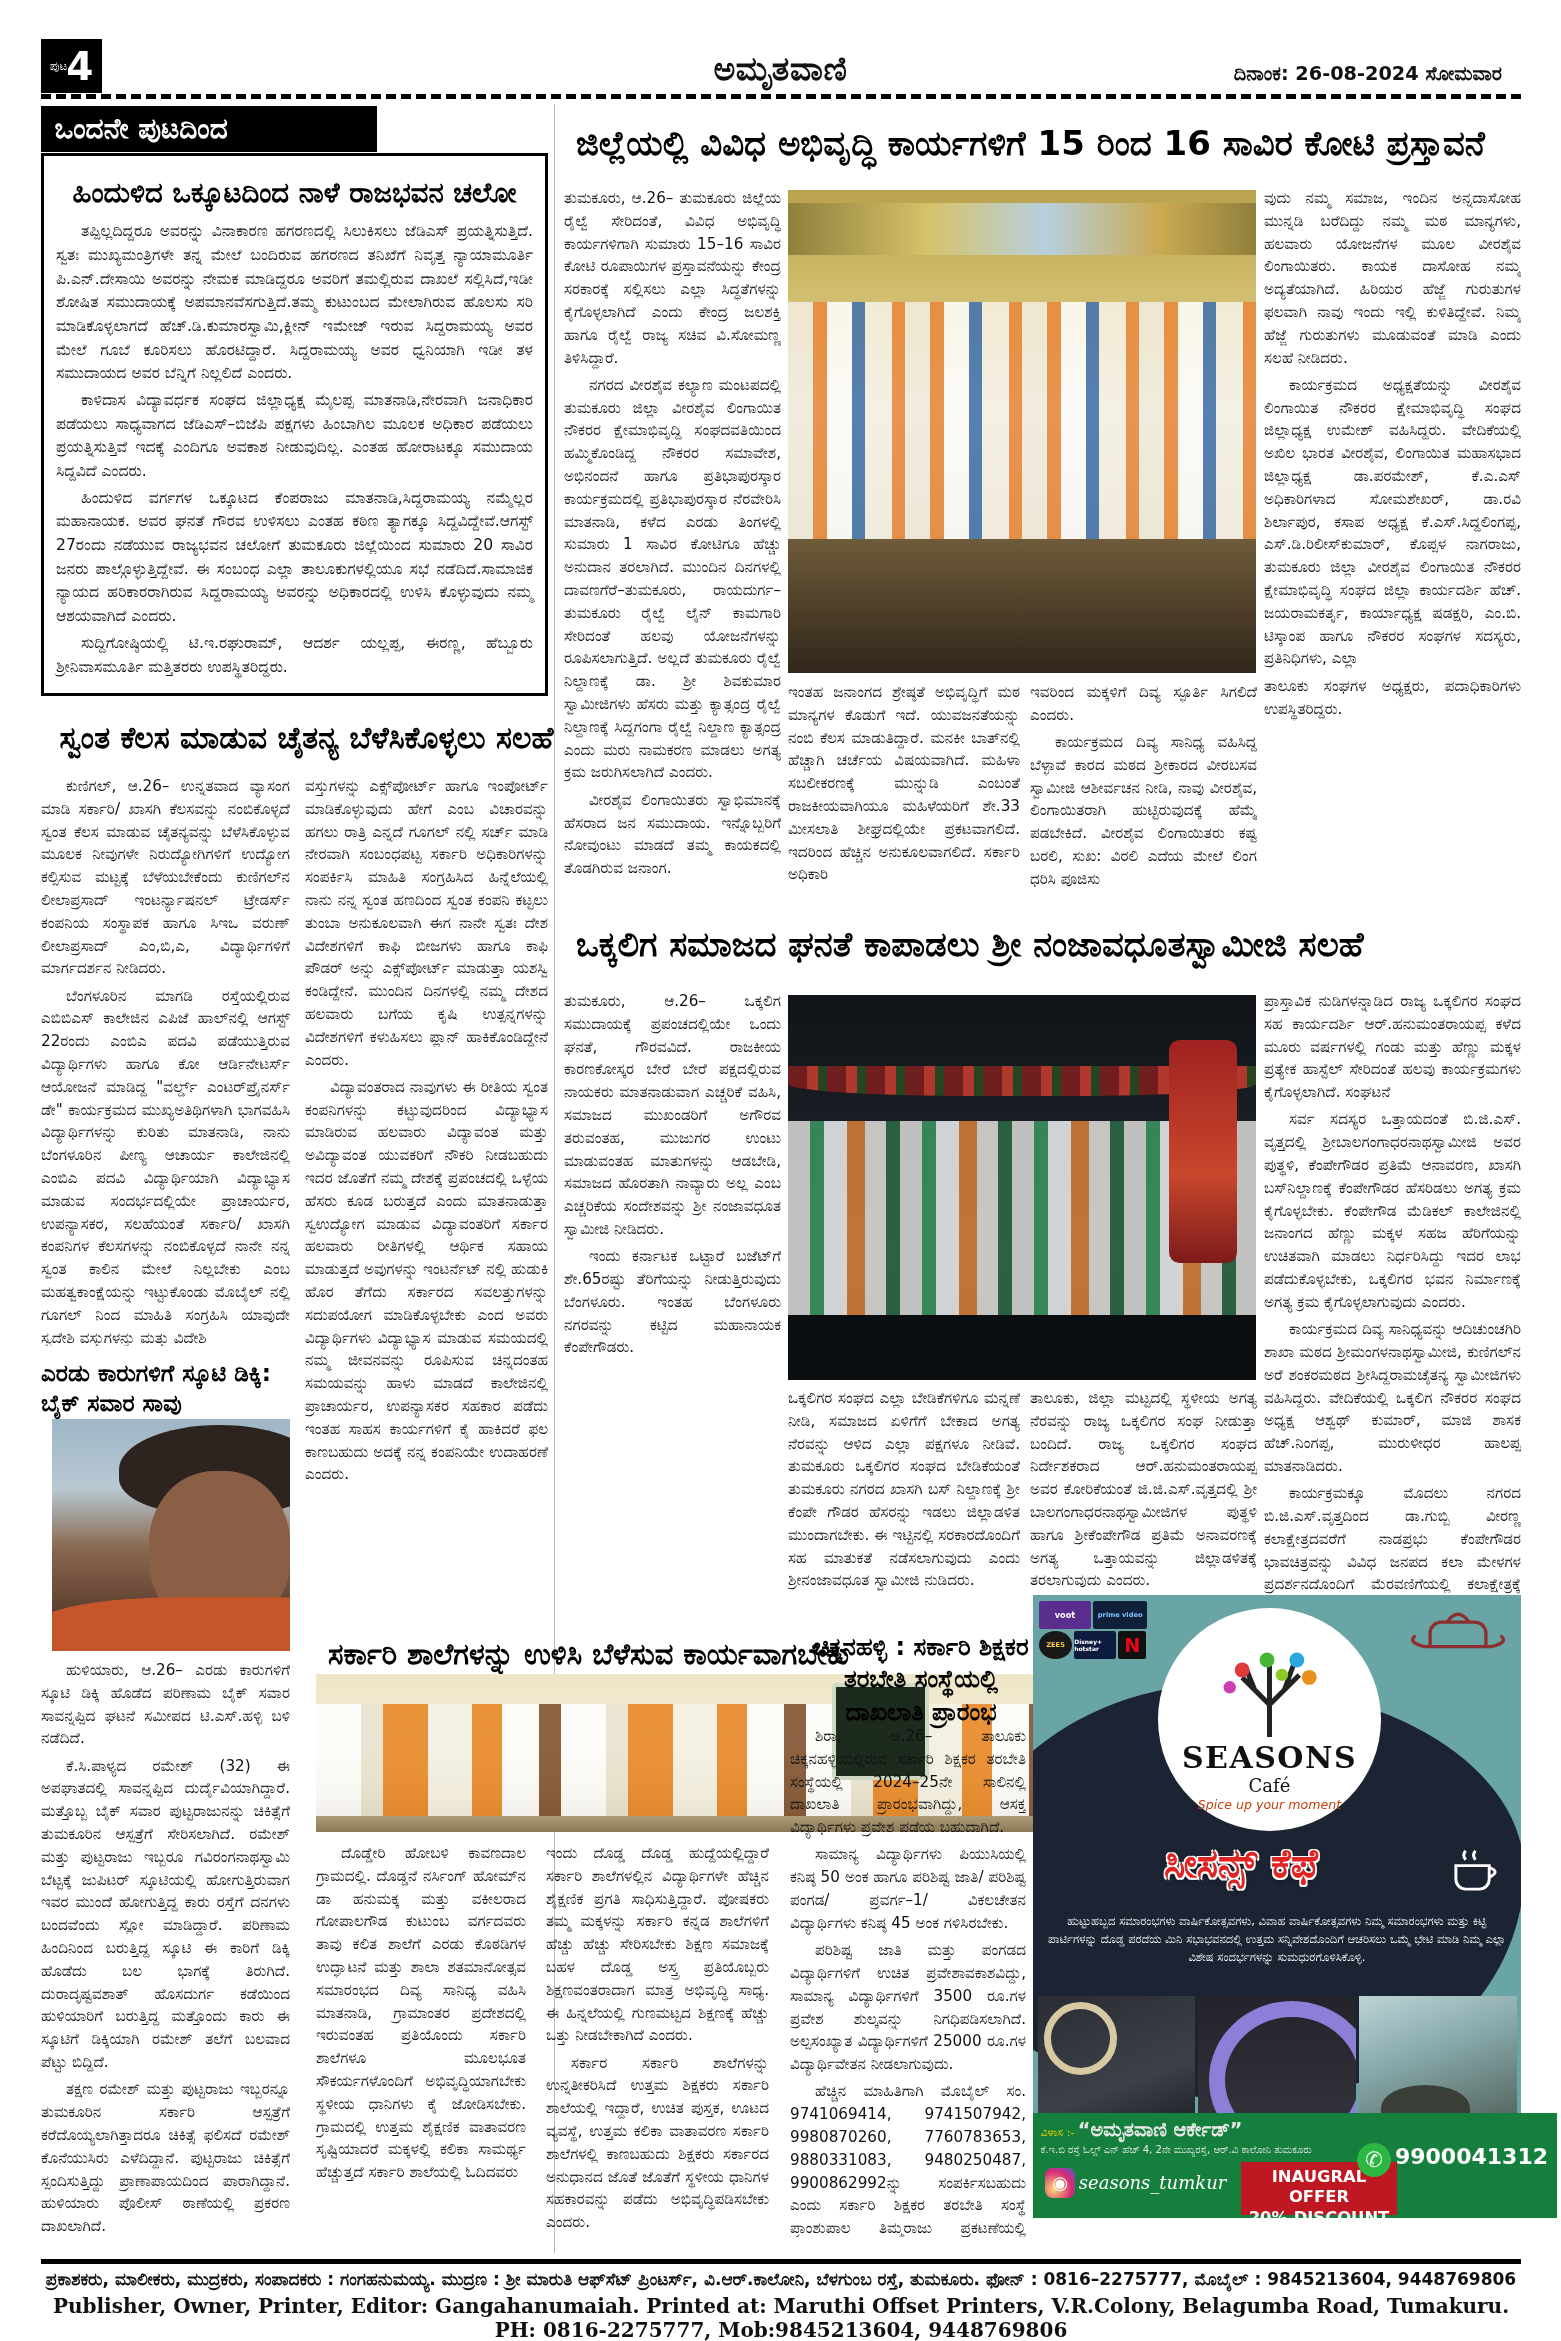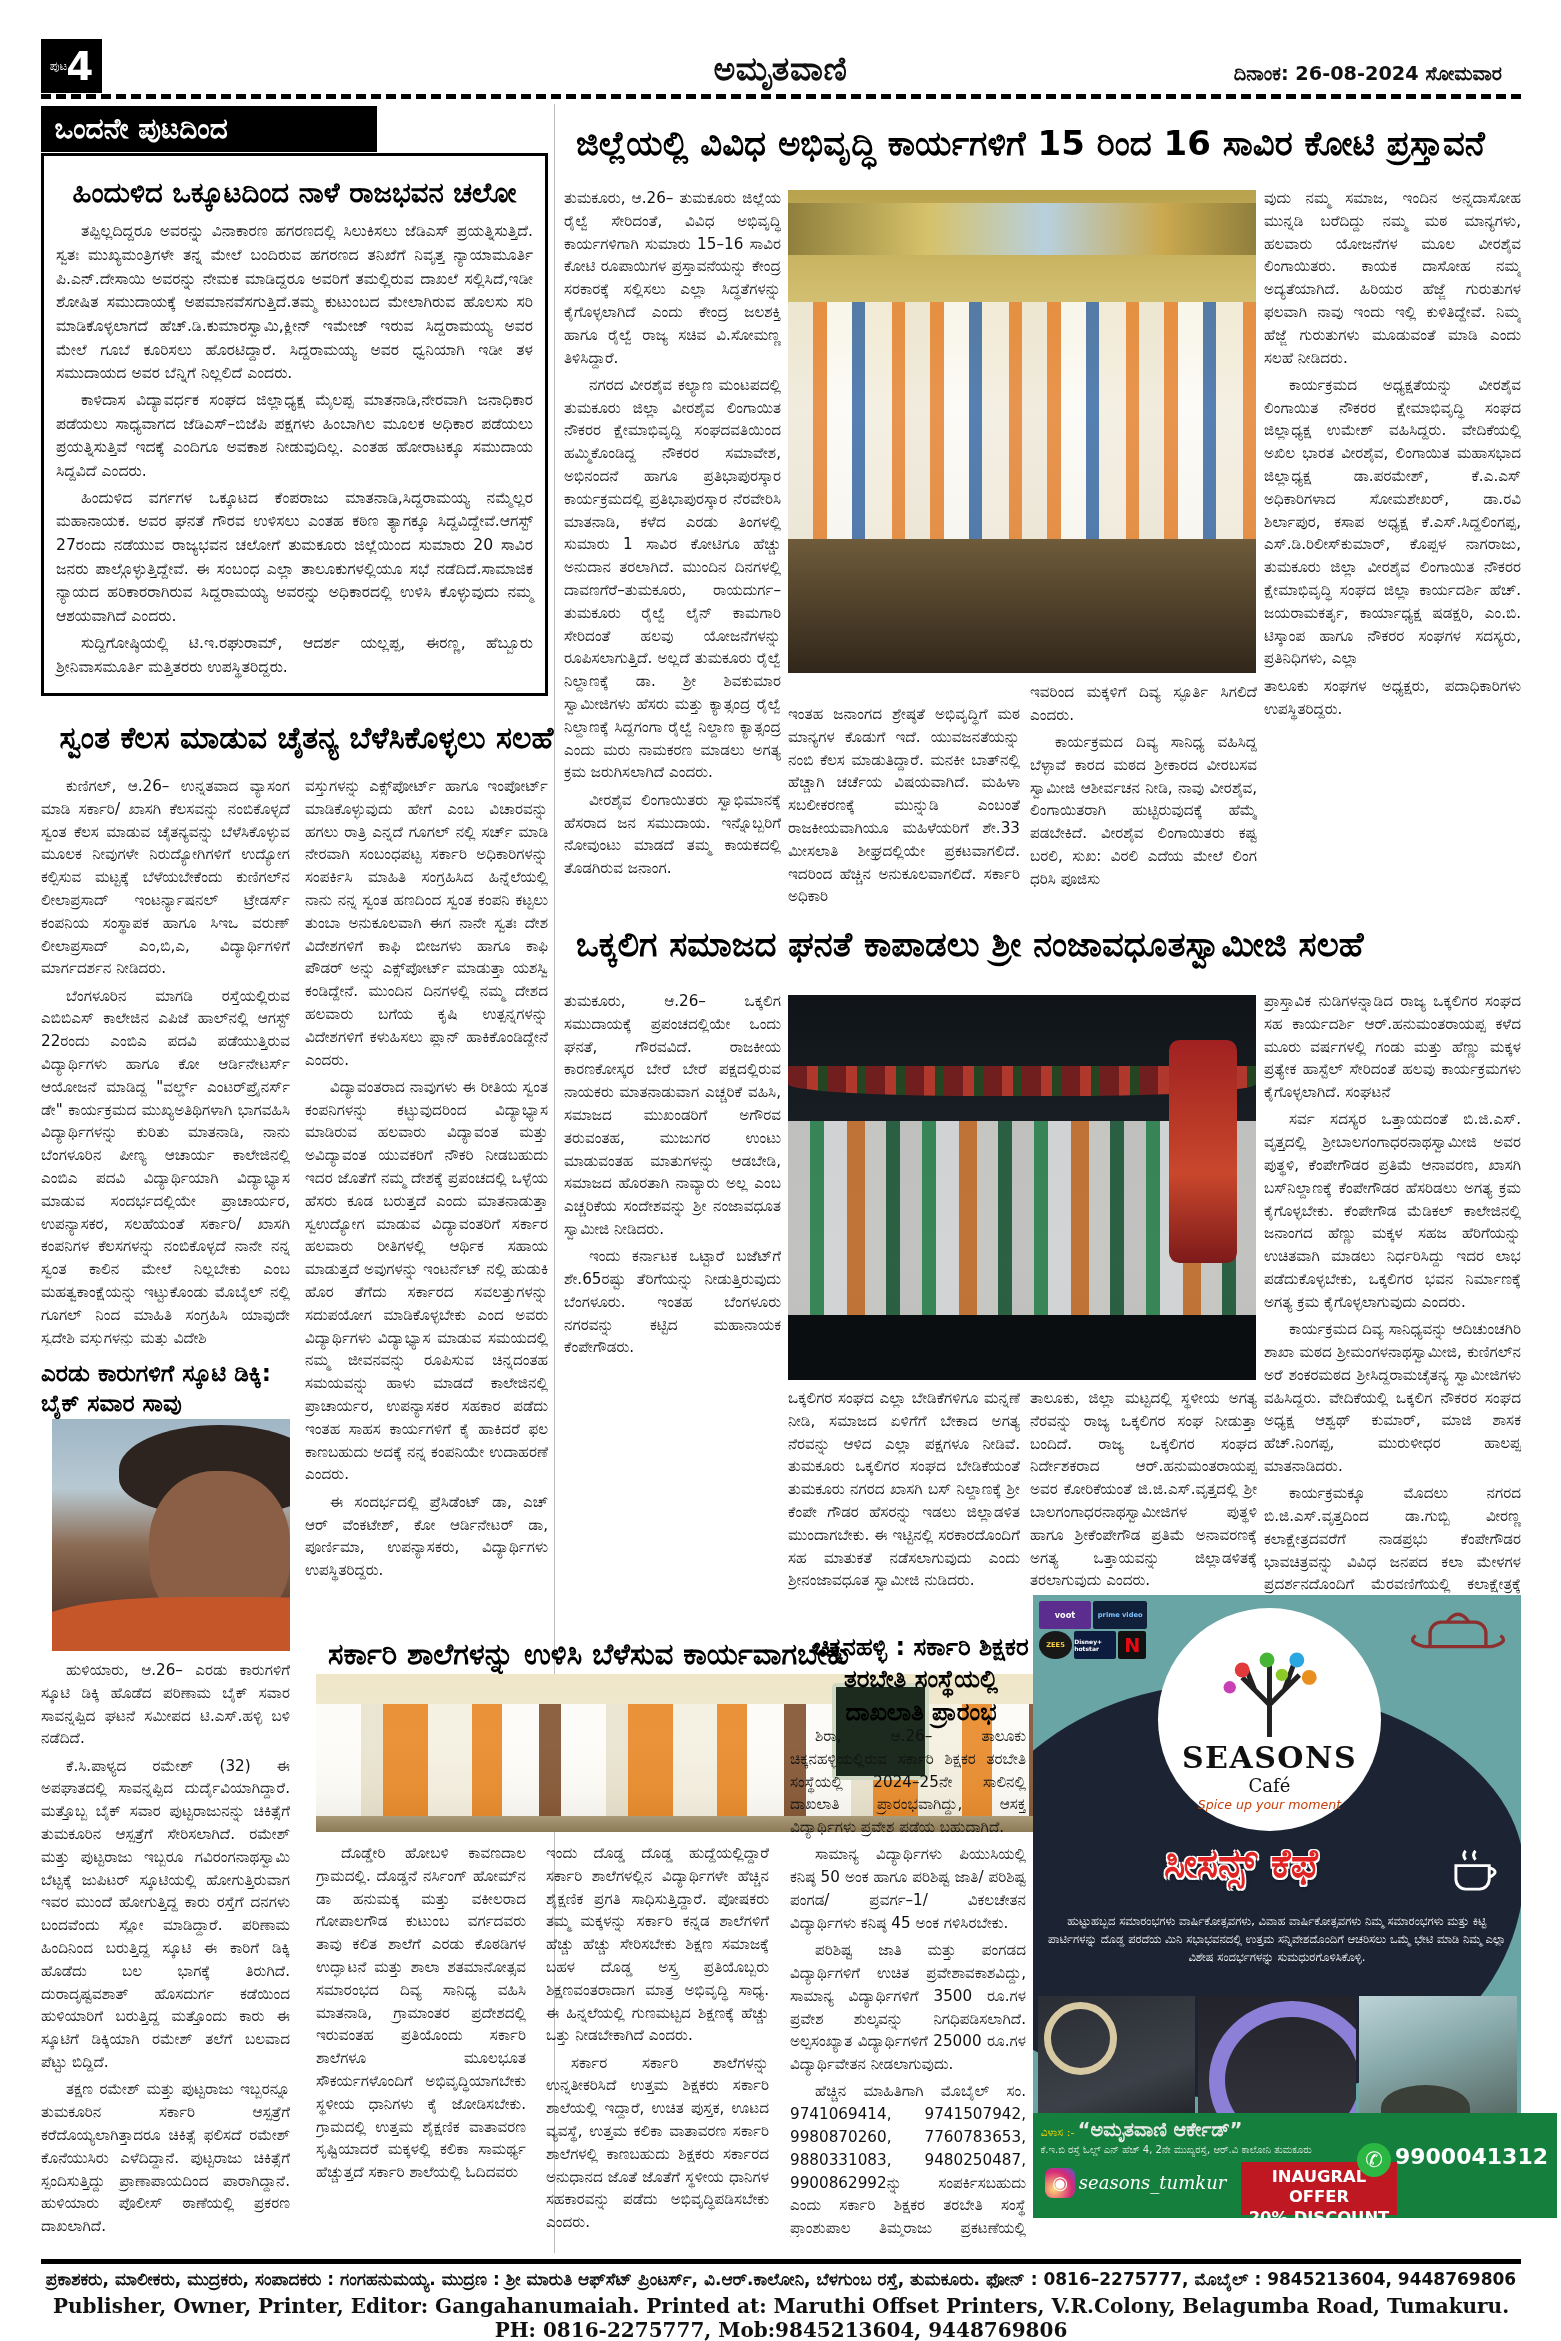--- a/index.html
+++ b/index.html
@@ -108,42 +108,41 @@
   </div>
   <div class="col" style="left:41px;top:1659px;width:249px;height:578px;">
     <p>ಹುಳಿಯಾರು, ಆ.26– ಎರಡು ಕಾರುಗಳಿಗೆ ಸ್ಕೂಟಿ ಡಿಕ್ಕಿ ಹೊಡೆದ ಪರಿಣಾಮ ಬೈಕ್ ಸವಾರ ಸಾವನ್ನಪ್ಪಿದ ಘಟನೆ ಸಮೀಪದ ಟಿ.ಎಸ್.ಹಳ್ಳಿ ಬಳಿ ನಡೆದಿದೆ.</p>
     <p>ಕೆ.ಸಿ.ಪಾಳ್ಯದ ರಮೇಶ್ (32) ಈ ಅಪಘಾತದಲ್ಲಿ ಸಾವನ್ನಪ್ಪಿದ ದುರ್ದೈವಿಯಾಗಿದ್ದಾರೆ. ಮತ್ತೊಬ್ಬ ಬೈಕ್ ಸವಾರ ಪುಟ್ಟರಾಜುನನ್ನು ಚಿಕಿತ್ಸೆಗೆ ತುಮಕೂರಿನ ಆಸ್ಪತ್ರೆಗೆ ಸೇರಿಸಲಾಗಿದೆ. ರಮೇಶ್ ಮತ್ತು ಪುಟ್ಟರಾಜು ಇಬ್ಬರೂ ಗವಿರಂಗನಾಥಸ್ವಾಮಿ ಬೆಟ್ಟಕ್ಕೆ ಜುಪಿಟರ್ ಸ್ಕೂಟಿಯಲ್ಲಿ ಹೋಗುತ್ತಿರುವಾಗ ಇವರ ಮುಂದೆ ಹೋಗುತ್ತಿದ್ದ ಕಾರು ರಸ್ತೆಗೆ ದನಗಳು ಬಂದವೆಂದು ಸ್ಲೋ ಮಾಡಿದ್ದಾರೆ. ಪರಿಣಾಮ ಹಿಂದಿನಿಂದ ಬರುತ್ತಿದ್ದ ಸ್ಕೂಟಿ ಈ ಕಾರಿಗೆ ಡಿಕ್ಕಿ ಹೊಡೆದು ಬಲ ಭಾಗಕ್ಕೆ ತಿರುಗಿದೆ. ದುರಾದೃಷ್ಟವಶಾತ್ ಹೊಸದುರ್ಗ ಕಡೆಯಿಂದ ಹುಳಿಯಾರಿಗೆ ಬರುತ್ತಿದ್ದ ಮತ್ತೊಂದು ಕಾರು ಈ ಸ್ಕೂಟಿಗೆ ಡಿಕ್ಕಿಯಾಗಿ ರಮೇಶ್ ತಲೆಗೆ ಬಲವಾದ ಪೆಟ್ಟು ಬಿದ್ದಿದೆ.</p>
     <p>ತಕ್ಷಣ ರಮೇಶ್ ಮತ್ತು ಪುಟ್ಟರಾಜು ಇಬ್ಬರನ್ನೂ ತುಮಕೂರಿನ ಸರ್ಕಾರಿ ಆಸ್ಪತ್ರೆಗೆ ಕರೆದೊಯ್ಯಲಾಗಿತ್ತಾದರೂ ಚಿಕಿತ್ಸೆ ಫಲಿಸದೆ ರಮೇಶ್ ಕೊನೆಯುಸಿರು ಎಳೆದಿದ್ದಾನೆ. ಪುಟ್ಟರಾಜು ಚಿಕಿತ್ಸೆಗೆ ಸ್ಪಂದಿಸುತ್ತಿದ್ದು ಪ್ರಾಣಾಪಾಯದಿಂದ ಪಾರಾಗಿದ್ದಾನೆ. ಹುಳಿಯಾರು ಪೊಲೀಸ್ ಠಾಣೆಯಲ್ಲಿ ಪ್ರಕರಣ ದಾಖಲಾಗಿದೆ.</p>
   </div>
 
   <div class="col" style="left:305px;top:775px;width:243px;height:831px;">
     <p class="noindent">ವಸ್ತುಗಳನ್ನು ಎಕ್ಸ್‌ಪೋರ್ಟ್ ಹಾಗೂ ಇಂಪೋರ್ಟ್ ಮಾಡಿಕೊಳ್ಳುವುದು ಹೇಗೆ ಎಂಬ ವಿಚಾರವನ್ನು ಹಗಲು ರಾತ್ರಿ ಎನ್ನದೆ ಗೂಗಲ್ ನಲ್ಲಿ ಸರ್ಚ್ ಮಾಡಿ ನೇರವಾಗಿ ಸಂಬಂಧಪಟ್ಟ ಸರ್ಕಾರಿ ಅಧಿಕಾರಿಗಳನ್ನು ಸಂಪರ್ಕಿಸಿ ಮಾಹಿತಿ ಸಂಗ್ರಹಿಸಿದ ಹಿನ್ನೆಲೆಯಲ್ಲಿ ನಾನು ನನ್ನ ಸ್ವಂತ ಹಣದಿಂದ ಸ್ವಂತ ಕಂಪನಿ ಕಟ್ಟಲು ತುಂಬಾ ಅನುಕೂಲವಾಗಿ ಈಗ ನಾನೇ ಸ್ವತಃ ದೇಶ ವಿದೇಶಗಳಿಗೆ ಕಾಫಿ ಬೀಜಗಳು ಹಾಗೂ ಕಾಫಿ ಪೌಡರ್ ಅನ್ನು ಎಕ್ಸ್‌ಪೋರ್ಟ್ ಮಾಡುತ್ತಾ ಯಶಸ್ವಿ ಕಂಡಿದ್ದೇನೆ. ಮುಂದಿನ ದಿನಗಳಲ್ಲಿ ನಮ್ಮ ದೇಶದ ಹಲವಾರು ಬಗೆಯ ಕೃಷಿ ಉತ್ಪನ್ನಗಳನ್ನು ವಿದೇಶಗಳಿಗೆ ಕಳುಹಿಸಲು ಪ್ಲಾನ್ ಹಾಕಿಕೊಂಡಿದ್ದೇನೆ ಎಂದರು.</p>
     <p>ವಿದ್ಯಾವಂತರಾದ ನಾವುಗಳು ಈ ರೀತಿಯ ಸ್ವಂತ ಕಂಪನಿಗಳನ್ನು ಕಟ್ಟುವುದರಿಂದ ವಿದ್ಯಾಭ್ಯಾಸ ಮಾಡಿರುವ ಹಲವಾರು ವಿದ್ಯಾವಂತ ಮತ್ತು ಅವಿದ್ಯಾವಂತ ಯುವಕರಿಗೆ ನೌಕರಿ ನೀಡಬಹುದು ಇದರ ಜೊತೆಗೆ ನಮ್ಮ ದೇಶಕ್ಕೆ ಪ್ರಪಂಚದಲ್ಲಿ ಒಳ್ಳೆಯ ಹೆಸರು ಕೂಡ ಬರುತ್ತದೆ ಎಂದು ಮಾತನಾಡುತ್ತಾ ಸ್ವಉದ್ಯೋಗ ಮಾಡುವ ವಿದ್ಯಾವಂತರಿಗೆ ಸರ್ಕಾರ ಹಲವಾರು ರೀತಿಗಳಲ್ಲಿ ಆರ್ಥಿಕ ಸಹಾಯ ಮಾಡುತ್ತದೆ ಅವುಗಳನ್ನು ಇಂಟರ್ನೆಟ್ ನಲ್ಲಿ ಹುಡುಕಿ ಹೊರ ತೆಗೆದು ಸರ್ಕಾರದ ಸವಲತ್ತುಗಳನ್ನು ಸದುಪಯೋಗ ಮಾಡಿಕೊಳ್ಳಬೇಕು ಎಂದ ಅವರು ವಿದ್ಯಾರ್ಥಿಗಳು ವಿದ್ಯಾಭ್ಯಾಸ ಮಾಡುವ ಸಮಯದಲ್ಲಿ ನಮ್ಮ ಜೀವನವನ್ನು ರೂಪಿಸುವ ಚಿನ್ನದಂತಹ ಸಮಯವನ್ನು ಹಾಳು ಮಾಡದೆ ಕಾಲೇಜಿನಲ್ಲಿ ಪ್ರಾಚಾರ್ಯರ, ಉಪನ್ಯಾಸಕರ ಸಹಕಾರ ಪಡೆದು ಇಂತಹ ಸಾಹಸ ಕಾರ್ಯಗಳಿಗೆ ಕೈ ಹಾಕಿದರೆ ಫಲ ಕಾಣಬಹುದು ಅದಕ್ಕೆ ನನ್ನ ಕಂಪನಿಯೇ ಉದಾಹರಣೆ ಎಂದರು.</p>
-    <p>ಈ ಸಂದರ್ಭದಲ್ಲಿ ಪ್ರೆಸಿಡೆಂಟ್ ಡಾ, ಎಚ್ ಆರ್ ವೆಂಕಟೇಶ್, ಕೋ ಆರ್ಡಿನೇಟರ್ ಡಾ, ಪೂರ್ಣಿಮಾ, ಉಪನ್ಯಾಸಕರು, ವಿದ್ಯಾರ್ಥಿಗಳು ಉಪಸ್ಥಿತರಿದ್ದರು.</p>
   </div>
 
   <div class="rule-v" style="left:554px;top:104px;height:2149px;"></div>
 
   <h1 class="abs" style="left:564px;top:112px;width:959px;font-size:34px;line-height:1.15;">ಜಿಲ್ಲೆಯಲ್ಲಿ ವಿವಿಧ ಅಭಿವೃದ್ಧಿ ಕಾರ್ಯಗಳಿಗೆ 15 ರಿಂದ 16 ಸಾವಿರ ಕೋಟಿ ಪ್ರಸ್ತಾವನೆ</h1>
 
   <div class="col" style="left:564px;top:187px;width:217px;height:715px;">
     <p class="noindent">ತುಮಕೂರು, ಆ.26– ತುಮಕೂರು ಜಿಲ್ಲೆಯ ರೈಲ್ವೆ ಸೇರಿದಂತೆ, ವಿವಿಧ ಅಭಿವೃದ್ಧಿ ಕಾರ್ಯಗಳಿಗಾಗಿ ಸುಮಾರು 15–16 ಸಾವಿರ ಕೋಟಿ ರೂಪಾಯಿಗಳ ಪ್ರಸ್ತಾವನೆಯನ್ನು ಕೇಂದ್ರ ಸರಕಾರಕ್ಕೆ ಸಲ್ಲಿಸಲು ಎಲ್ಲಾ ಸಿದ್ಧತೆಗಳನ್ನು ಕೈಗೊಳ್ಳಲಾಗಿದೆ ಎಂದು ಕೇಂದ್ರ ಜಲಶಕ್ತಿ ಹಾಗೂ ರೈಲ್ವೆ ರಾಜ್ಯ ಸಚಿವ ವಿ.ಸೋಮಣ್ಣ ತಿಳಿಸಿದ್ದಾರೆ.</p>
     <p>ನಗರದ ವೀರಶೈವ ಕಲ್ಯಾಣ ಮಂಟಪದಲ್ಲಿ ತುಮಕೂರು ಜಿಲ್ಲಾ ವೀರಶೈವ ಲಿಂಗಾಯಿತ ನೌಕರರ ಕ್ಷೇಮಾಭಿವೃದ್ದಿ ಸಂಘದವತಿಯಿಂದ ಹಮ್ಮಿಕೊಂಡಿದ್ದ ನೌಕರರ ಸಮಾವೇಶ, ಅಭಿನಂದನೆ ಹಾಗೂ ಪ್ರತಿಭಾಪುರಸ್ಕಾರ ಕಾರ್ಯಕ್ರಮದಲ್ಲಿ ಪ್ರತಿಭಾಪುರಸ್ಕಾರ ನೆರವೇರಿಸಿ ಮಾತನಾಡಿ, ಕಳೆದ ಎರಡು ತಿಂಗಳಲ್ಲಿ ಸುಮಾರು 1 ಸಾವಿರ ಕೋಟಿಗೂ ಹೆಚ್ಚು ಅನುದಾನ ತರಲಾಗಿದೆ. ಮುಂದಿನ ದಿನಗಳಲ್ಲಿ ದಾವಣಗೆರೆ–ತುಮಕೂರು, ರಾಯದುರ್ಗ– ತುಮಕೂರು ರೈಲ್ವೆ ಲೈನ್ ಕಾಮಗಾರಿ ಸೇರಿದಂತೆ ಹಲವು ಯೋಜನೆಗಳನ್ನು ರೂಪಿಸಲಾಗುತ್ತಿದೆ. ಅಲ್ಲದೆ ತುಮಕೂರು ರೈಲ್ವೆ ನಿಲ್ದಾಣಕ್ಕೆ ಡಾ. ಶ್ರೀ ಶಿವಕುಮಾರ ಸ್ವಾಮೀಜಿಗಳು ಹೆಸರು ಮತ್ತು ಕ್ಯಾತ್ಸಂದ್ರ ರೈಲ್ವೆ ನಿಲ್ದಾಣಕ್ಕೆ ಸಿದ್ದಗಂಗಾ ರೈಲ್ವೆ ನಿಲ್ದಾಣ ಕ್ಯಾತ್ಸಂದ್ರ ಎಂದು ಮರು ನಾಮಕರಣ ಮಾಡಲು ಅಗತ್ಯ ಕ್ರಮ ಜರುಗಿಸಲಾಗಿದೆ ಎಂದರು.</p>
     <p>ವೀರಶೈವ ಲಿಂಗಾಯಿತರು ಸ್ವಾಭಿಮಾನಕ್ಕೆ ಹೆಸರಾದ ಜನ ಸಮುದಾಯ. ಇನ್ನೊಬ್ಬರಿಗೆ ನೋವುಂಟು ಮಾಡದೆ ತಮ್ಮ ಕಾಯಕದಲ್ಲಿ ತೊಡಗಿರುವ ಜನಾಂಗ.</p>
   </div>
 
   <div class="photo" style="left:788px;top:190px;width:468px;height:483px;
        background:linear-gradient(180deg,#b9a24e 0%,#cdb968 18%,#d9c77d 30%,#e8e2c8 45%,#cfc6a0 70%,#5a4a33 100%);">
     <div class="strip" style="top:13.4px;height:52px;background:linear-gradient(90deg,#8f7f3c,#d6c26a 30%,#b7d0de 55%,#caa94f 80%,#8f7f3c);"></div>
     <div class="strip" style="top:112px;height:245px;background:
         repeating-linear-gradient(90deg,#f2ede2 0 25px,#e8873a 25px 39px,#ffffff 39px 64px,#3d6fae 64px 77px,#f6f2e8 77px 104px,#e8873a 104px 117px);opacity:.85;"></div>
     <div class="strip" style="top:349px;height:134px;background:linear-gradient(180deg,#6e5b3a,#30261a);"></div>
   </div>
 
-  <div class="col" style="left:788px;top:681px;width:232px;height:222px;margin-top:22px;">
+  <div class="col" style="left:788px;top:681px;width:232px;height:222px;">
     <p class="noindent">ಇಂತಹ ಜನಾಂಗದ ಶ್ರೇಷ್ಠತೆ ಅಭಿವೃದ್ಧಿಗೆ ಮಠ ಮಾನ್ಯಗಳ ಕೊಡುಗೆ ಇದೆ. ಯುವಜನತೆಯನ್ನು ನಂಬಿ ಕೆಲಸ ಮಾಡುತಿದ್ದಾರೆ. ಮನಕೀ ಬಾತ್‌ನಲ್ಲಿ ಹೆಚ್ಚಾಗಿ ಚರ್ಚೆಯ ವಿಷಯವಾಗಿದೆ. ಮಹಿಳಾ ಸಬಲೀಕರಣಕ್ಕೆ ಮುನ್ನುಡಿ ಎಂಬಂತೆ ರಾಜಕೀಯವಾಗಿಯೂ ಮಹಿಳೆಯರಿಗೆ ಶೇ.33 ಮೀಸಲಾತಿ ಶೀಘ್ರದಲ್ಲಿಯೇ ಪ್ರಕಟವಾಗಲಿದೆ. ಇದರಿಂದ ಹೆಚ್ಚಿನ ಅನುಕೂಲವಾಗಲಿದೆ. ಸರ್ಕಾರಿ ಅಧಿಕಾರಿ</p>
   </div>
   <div class="col" style="left:1030px;top:681px;width:227px;height:222px;">
     <p class="noindent">ಇವರಿಂದ ಮಕ್ಕಳಿಗೆ ದಿವ್ಯ ಸ್ಫೂರ್ತಿ ಸಿಗಲಿದೆ ಎಂದರು.</p>
     <p>ಕಾರ್ಯಕ್ರಮದ ದಿವ್ಯ ಸಾನಿಧ್ಯ ವಹಿಸಿದ್ದ ಬೆಳ್ಳಾವೆ ಕಾರದ ಮಠದ ಶ್ರೀಕಾರದ ವೀರಬಸವ ಸ್ವಾಮೀಜಿ ಆಶೀರ್ವಚನ ನೀಡಿ, ನಾವು ವೀರಶೈವ, ಲಿಂಗಾಯಿತರಾಗಿ ಹುಟ್ಟಿರುವುದಕ್ಕೆ ಹೆಮ್ಮೆ ಪಡಬೇಕಿದೆ. ವೀರಶೈವ ಲಿಂಗಾಯಿತರು ಕಷ್ಟ ಬರಲಿ, ಸುಖ: ವಿರಲಿ ಎದೆಯ ಮೇಲೆ ಲಿಂಗ ಧರಿಸಿ ಪೂಜಿಸು</p>
   </div>
   <div class="col" style="left:1264px;top:187px;width:257px;height:715px;">
     <p class="noindent">ವುದು ನಮ್ಮ ಸಮಾಜ, ಇಂದಿನ ಅನ್ನದಾಸೋಹ ಮುನ್ನಡಿ ಬರೆದಿದ್ದು ನಮ್ಮ ಮಠ ಮಾನ್ಯಗಳು, ಹಲವಾರು ಯೋಜನೆಗಳ ಮೂಲ ವೀರಶೈವ ಲಿಂಗಾಯಿತರು. ಕಾಯಕ ದಾಸೋಹ ನಮ್ಮ ಅದ್ಯತೆಯಾಗಿದೆ. ಹಿರಿಯರ ಹೆಜ್ಜೆ ಗುರುತುಗಳ ಫಲವಾಗಿ ನಾವು ಇಂದು ಇಲ್ಲಿ ಕುಳಿತಿದ್ದೇವೆ. ನಿಮ್ಮ ಹೆಜ್ಜೆ ಗುರುತುಗಳು ಮೂಡುವಂತೆ ಮಾಡಿ ಎಂದು ಸಲಹೆ ನೀಡಿದರು.</p>
     <p>ಕಾರ್ಯಕ್ರಮದ ಅಧ್ಯಕ್ಷತೆಯನ್ನು ವೀರಶೈವ ಲಿಂಗಾಯಿತ ನೌಕರರ ಕ್ಷೇಮಾಭಿವೃದ್ಧಿ ಸಂಘದ ಜಿಲ್ಲಾಧ್ಯಕ್ಷ ಉಮೇಶ್ ವಹಿಸಿದ್ದರು. ವೇದಿಕೆಯಲ್ಲಿ ಅಖಿಲ ಭಾರತ ವೀರಶೈವ, ಲಿಂಗಾಯಿತ ಮಹಾಸಭಾದ ಜಿಲ್ಲಾಧ್ಯಕ್ಷ ಡಾ.ಪರಮೇಶ್, ಕೆ.ಎ.ಎಸ್ ಅಧಿಕಾರಿಗಳಾದ ಸೋಮಶೇಖರ್, ಡಾ.ರವಿ ಶಿರ್ಲಾಪುರ, ಕಸಾಪ ಅಧ್ಯಕ್ಷ ಕೆ.ಎಸ್.ಸಿದ್ದಲಿಂಗಪ್ಪ, ಎಸ್.ಡಿ.ರಿಲೀಸ್‌ಕುಮಾರ್, ಕೊಪ್ಪಳ ನಾಗರಾಜು, ತುಮಕೂರು ಜಿಲ್ಲಾ ವೀರಶೈವ ಲಿಂಗಾಯಿತ ನೌಕರರ ಕ್ಷೇಮಾಭಿವೃದ್ಧಿ ಸಂಘದ ಜಿಲ್ಲಾ ಕಾರ್ಯದರ್ಶಿ ಹೆಚ್. ಜಯರಾಮಕರ್ತೃ, ಕಾರ್ಯಾಧ್ಯಕ್ಷ ಷಡಕ್ಷರಿ, ಎಂ.ಬಿ. ಟಿಸ್ಕಾಂಪ ಹಾಗೂ ನೌಕರರ ಸಂಘಗಳ ಸದಸ್ಯರು, ಪ್ರತಿನಿಧಿಗಳು, ಎಲ್ಲಾ</p>
     <p class="noindent">ತಾಲೂಕು ಸಂಘಗಳ ಅಧ್ಯಕ್ಷರು, ಪದಾಧಿಕಾರಿಗಳು ಉಪಸ್ಥಿತರಿದ್ದರು.</p>

